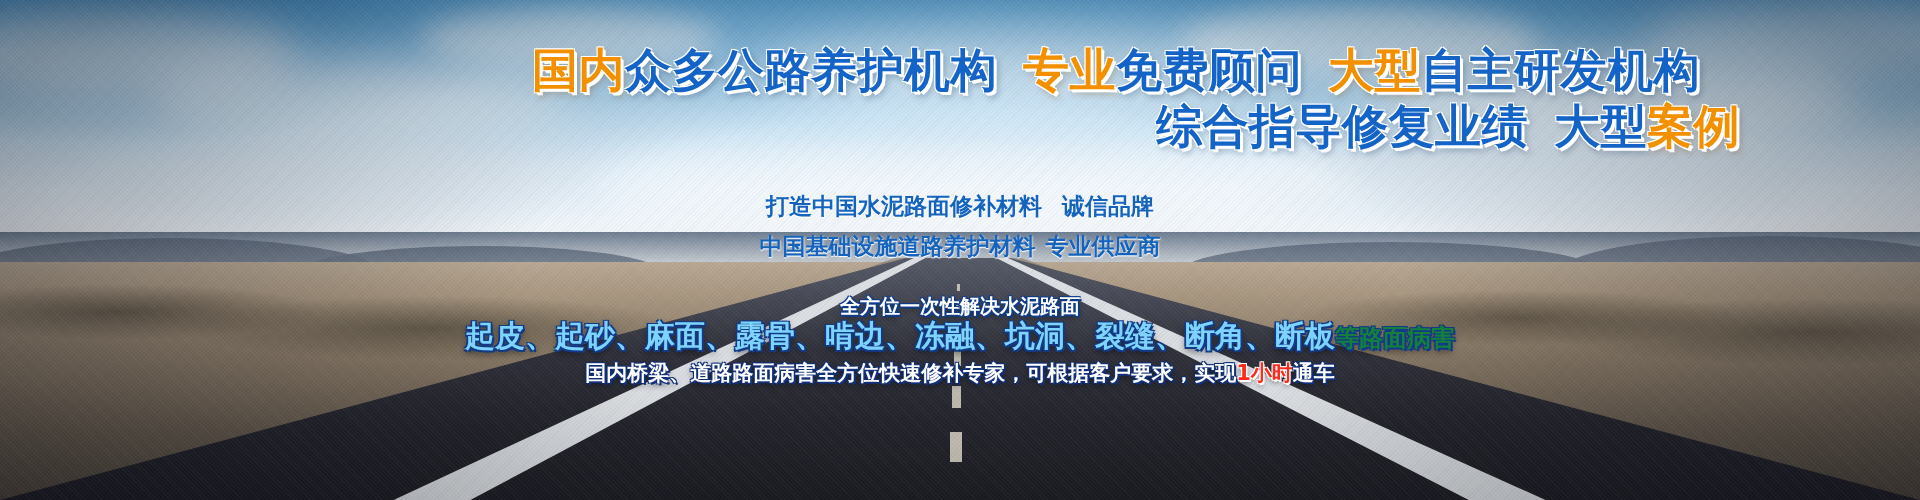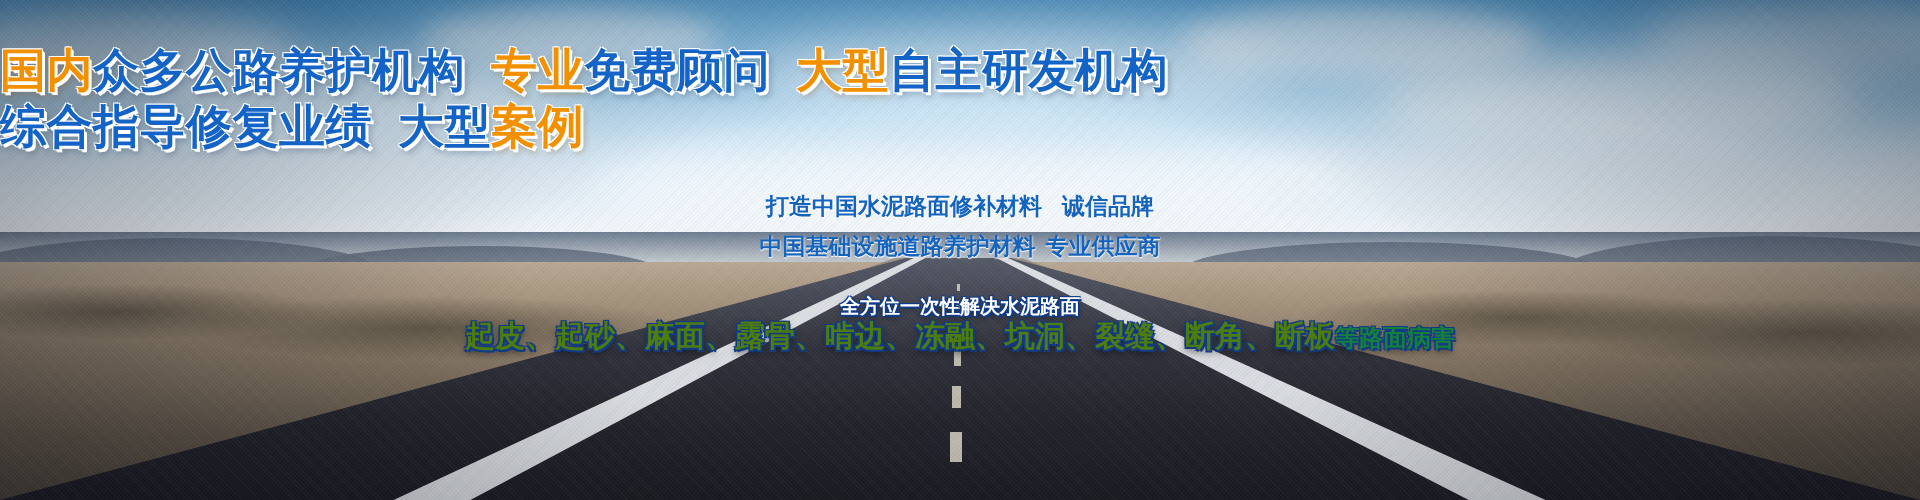--- a/index.html
+++ b/index.html
@@ -123,26 +123,26 @@
     background-image:
       repeating-linear-gradient(45deg, rgba(255,255,255,.035) 0 1px, rgba(0,0,0,0) 1px 3px),
       repeating-linear-gradient(-45deg, rgba(0,0,0,.035) 0 1px, rgba(0,0,0,0) 1px 3px);
     pointer-events:none;
   }
 
   
   .text-layer { position:absolute; inset:0; }
 
   .headline {
-    position:absolute; left:0; width:1700px; text-align:left;
+    position:absolute; left:0; width:1700px; text-align:right;
     font-weight:700; letter-spacing:.5px; white-space:nowrap;
     font-family:"DejaVu Sans","Liberation Sans",sans-serif;
   }
   .headline-1 { top:44px; font-size:46px; line-height:52px; }
-  .headline-2 { top:100px; font-size:46px; line-height:52px; }
+  .headline-2 { top:100px; font-size:46px; line-height:52px;padding-left:40px; }
 
   .hl-blue {
     color:#1464c8;
     text-shadow:
       2px 2px 0 #ffffff, 3px 3px 0 #ffffff,
       -1px -1px 0 #ffffff, 1px -1px 0 #ffffff, -1px 1px 0 #ffffff,
       4px 5px 6px rgba(20,50,90,.35);
   }
   .hl-orange {
     color:#f39000;
@@ -173,21 +173,21 @@
   }
   .bl-lead {
     top:294px; font-size:20px; line-height:24px;
     color:#ffffff;
     text-shadow: 2px 2px 0 #0d3c8c, -1px -1px 0 #0d3c8c, 1px -1px 0 #0d3c8c, -1px 1px 0 #0d3c8c, 0 3px 6px rgba(0,0,0,.55);
   }
   .bl-damage {
     top:318px; font-size:30px; line-height:36px;
   }
   .dmg-yellow {
-    color:#4d7c0f;
+    color:#7dd3fc;
     text-shadow: 2px 2px 0 #123a86, -1.5px -1.5px 0 #123a86, 1.5px -1.5px 0 #123a86, -1.5px 1.5px 0 #123a86, 0 4px 7px rgba(0,0,0,.6);
   }
   .dmg-white {
     color:#15803d; font-size:24px;
     text-shadow: 2px 2px 0 #123a86, -1.2px -1.2px 0 #123a86, 1.2px -1.2px 0 #123a86, -1.2px 1.2px 0 #123a86, 0 4px 7px rgba(0,0,0,.6);
   }
   .bl-tail {
     top:360px; font-size:21px; line-height:26px;
     color:#ffffff;
     text-shadow: 2px 2px 0 #11307a, -1px -1px 0 #11307a, 1px -1px 0 #11307a, -1px 1px 0 #11307a, 0 3px 6px rgba(0,0,0,.6);
@@ -260,15 +260,18 @@
     <div class="subtitle subtitle-2">
       <span>中国基础设施道路养护材料</span><span class="sub-gap" style="width:10px;"></span><span>专业供应商</span>
     </div>
 
     <div class="bottom-line bl-lead">全方位一次性解决水泥路面</div>
 
     <div class="bottom-line bl-damage">
       <span class="dmg-yellow">起皮、起砂、麻面、露骨、啃边、冻融、坑洞、裂缝、断角、断板</span><span class="dmg-white">等路面病害</span>
     </div>
 
+    <div class="bottom-line bl-tail">
+      <span>国内桥梁、道路路面病害全方位快速修补专家，可根据客户要求，实现</span><span class="tail-red">1小时</span><span>通车</span>
+    </div>
 
   </div>
 </div>
 
 </body></html>

